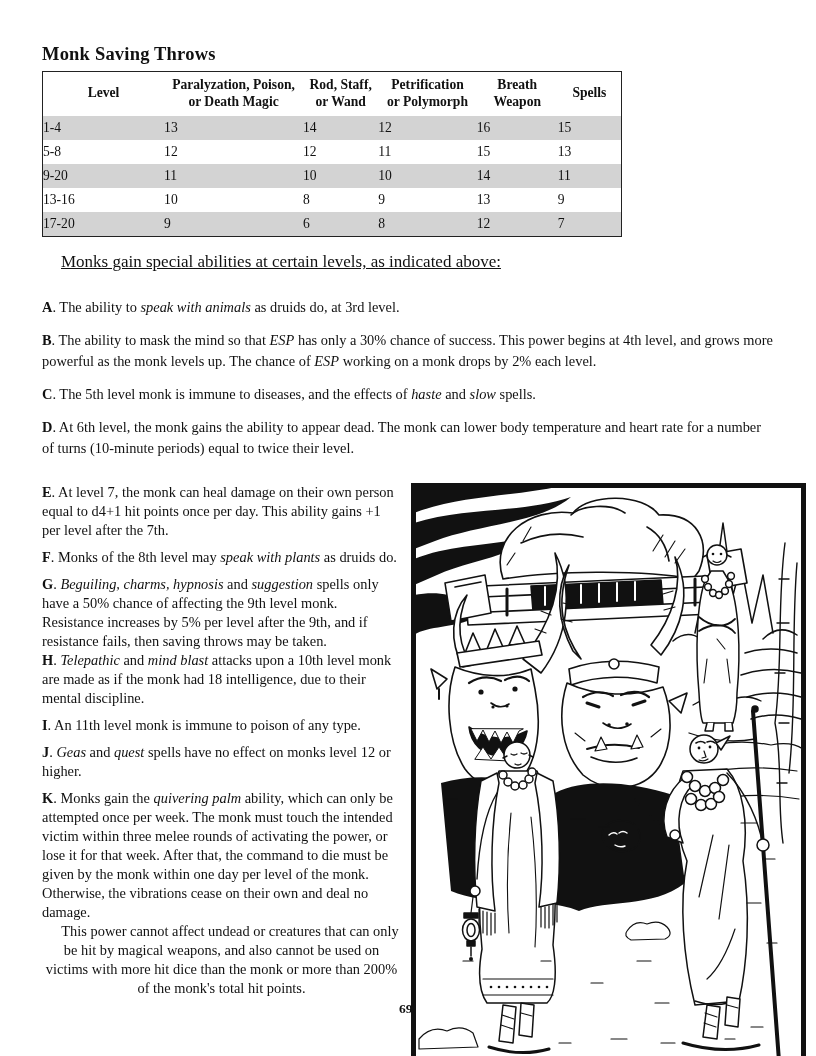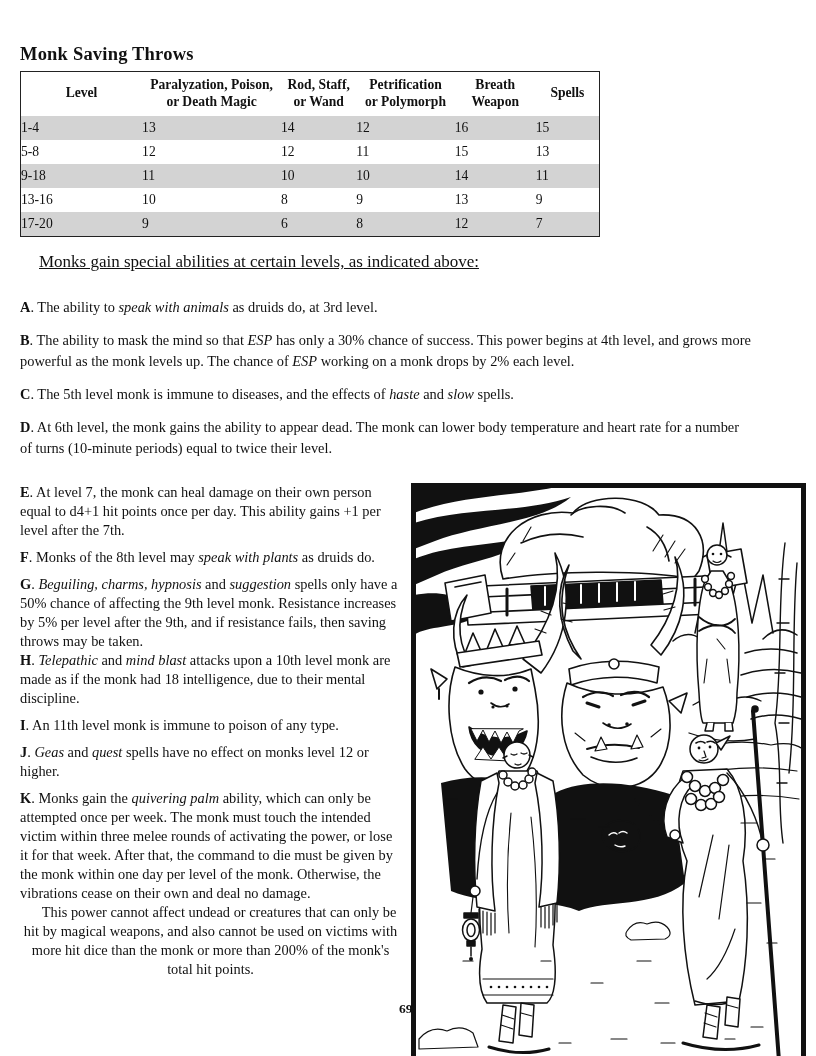--- a/index.html
+++ b/index.html
@@ -1,21 +1,21 @@
 <!DOCTYPE html>
 <html><head>
 <meta charset="utf-8">
 <style>
   html,body { margin:0; padding:0; background:#ffffff; }
   .page {
     position:relative; width:816px; height:1056px; background:#fff;
     overflow:hidden; color:#111;
     font-family:"Liberation Serif","DejaVu Serif",serif;
   }
-  .inner { padding:44px 44px 0 20px; }
+  .inner { padding:44px 44px 0 42px; }
 
   .doc-title { font-size:18.5px; font-weight:bold; margin:0 0 6px 0; letter-spacing:.2px; }
 
   table.saves { width:580px; border-collapse:collapse; border:1.6px solid #222; table-layout:fixed; }
   table.saves th {
     font-size:13.6px; font-weight:bold; text-align:center; vertical-align:middle;
     padding:5px 2px; white-space:pre-line; line-height:1.25;
   }
   table.saves td { font-size:13.6px; text-align:left; height:24px; padding:0; }
   table.saves tr.shade td { background:#d3d3d3; }
@@ -79,21 +79,21 @@
           </tr>
           <tr>
             <td>5-8</td>
             <td>12</td>
             <td>12</td>
             <td>11</td>
             <td>15</td>
             <td>13</td>
           </tr>
           <tr class="shade">
-            <td>9-18</td>
+            <td>9-20</td>
             <td>11</td>
             <td>10</td>
             <td>10</td>
             <td>14</td>
             <td>11</td>
           </tr>
           <tr>
             <td>13-16</td>
             <td>10</td>
             <td>8</td>

